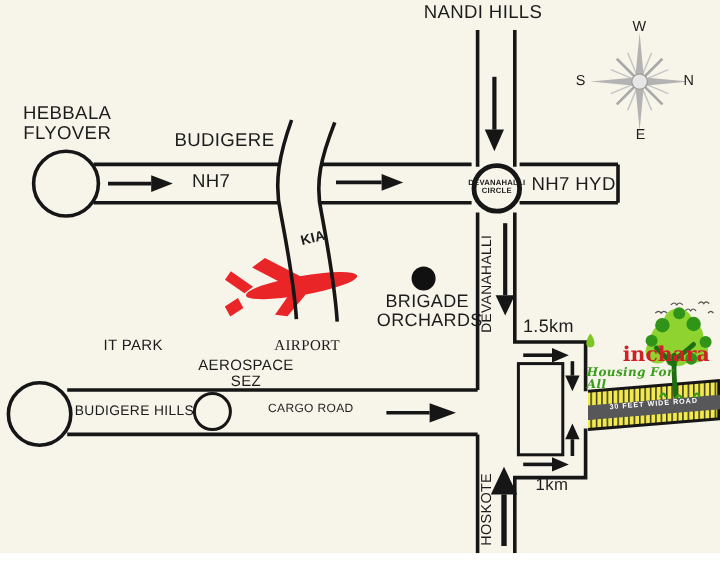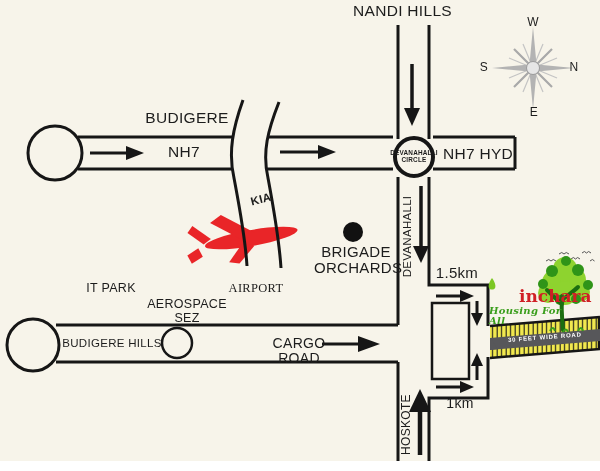--- a/index.html
+++ b/index.html
@@ -157,49 +157,51 @@
         <path d="M578,331 q3,-6 5,0"></path>
         <path d="M563,332 q3,-5 5,0"></path>
       </g>
     </g>
 
     <path d="M492,278 C489,282 488,286 489,288 C490,290 494,290 495,288 C496,286 495,282 492,278 Z" fill="#7cc724"></path>
   </svg>
 
   <div class="lbl" style="left:330px;top:3px;width:145px;font-size:15.5px;">NANDI HILLS</div>
 
+  <div class="lbl" style="left:6px;top:87px;width:100px;font-size:15.5px;">HEBBALA
+FLYOVER</div>
 
   <div class="lbl" style="left:133px;top:110px;width:108px;font-size:15.5px;">BUDIGERE</div>
 
-  <div class="lbl" style="left:152px;top:144px;width:48px;font-size:15.5px;text-align:right;">NH7</div>
+  <div class="lbl" style="left:152px;top:144px;width:48px;font-size:15.5px;">NH7</div>
 
   <div class="lbl" style="left:440px;top:146px;width:76px;font-size:15.5px;">NH7 HYD</div>
 
   <div class="lbl" style="left:387px;top:149px;width:54px;font-size:6.4px;font-weight:bold;line-height:1.15;letter-spacing:.2px;">DEVANAHALLI
 CIRCLE</div>
 
   <div class="lbl" style="left:245px;top:193px;width:32px;font-size:11.5px;font-weight:bold;transform:rotate(-14deg);">KIA</div>
 
   <div class="lbl" style="left:314px;top:244px;width:84px;font-size:15px;">BRIGADE
 ORCHARDS</div>
 
   <div class="lbl rot" style="left:361px;top:230px;width:92px;height:13px;font-size:11.5px;">DEVANAHALLI</div>
 
   <div class="lbl" style="left:433px;top:265px;width:48px;font-size:15px;">1.5km</div>
 
   <div class="lbl" style="left:80px;top:282px;width:62px;font-size:12.5px;">IT PARK</div>
 
-  <div class="lbl" style="left:144px;top:298px;width:86px;font-size:12.5px;">AEROSPACE
+  <div class="lbl" style="left:162px;top:298px;width:86px;font-size:12.5px;">AEROSPACE
 SEZ</div>
 
   <div class="lbl" style="left:224px;top:282px;width:64px;font-size:12.5px;font-family:Liberation Serif, serif;">AIRPORT</div>
 
   <div class="lbl" style="left:62px;top:337px;width:100px;font-size:11.5px;">BUDIGERE HILLS</div>
 
-  <div class="lbl" style="left:212px;top:336px;width:94px;font-size:14px;margin-left:40px;">CARGO ROAD</div>
+  <div class="lbl" style="left:212px;top:336px;width:94px;font-size:10px;">CARGO ROAD</div>
 
   <div class="lbl rot" style="left:373px;top:418px;width:66px;height:13px;font-size:12px;">HOSKOTE</div>
 
   <div class="lbl" style="left:441px;top:396px;width:38px;font-size:14px;">1km</div>
 
   <div class="lbl" style="left:524px;top:16px;width:18px;font-size:12px;">W</div>
   <div class="lbl" style="left:477px;top:61px;width:14px;font-size:12px;">S</div>
   <div class="lbl" style="left:567px;top:61px;width:14px;font-size:12px;">N</div>
   <div class="lbl" style="left:527px;top:106px;width:14px;font-size:12px;">E</div>
 

